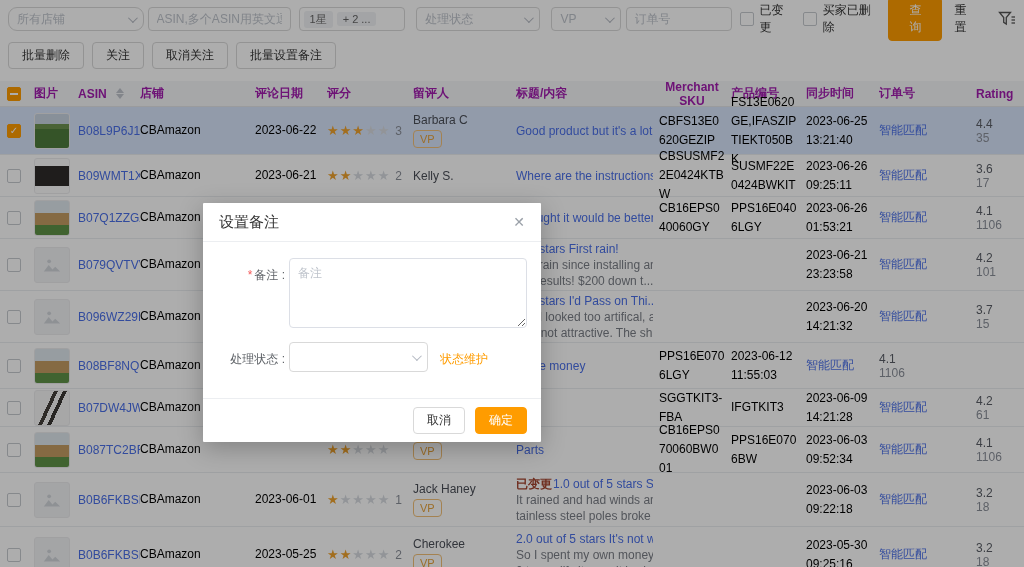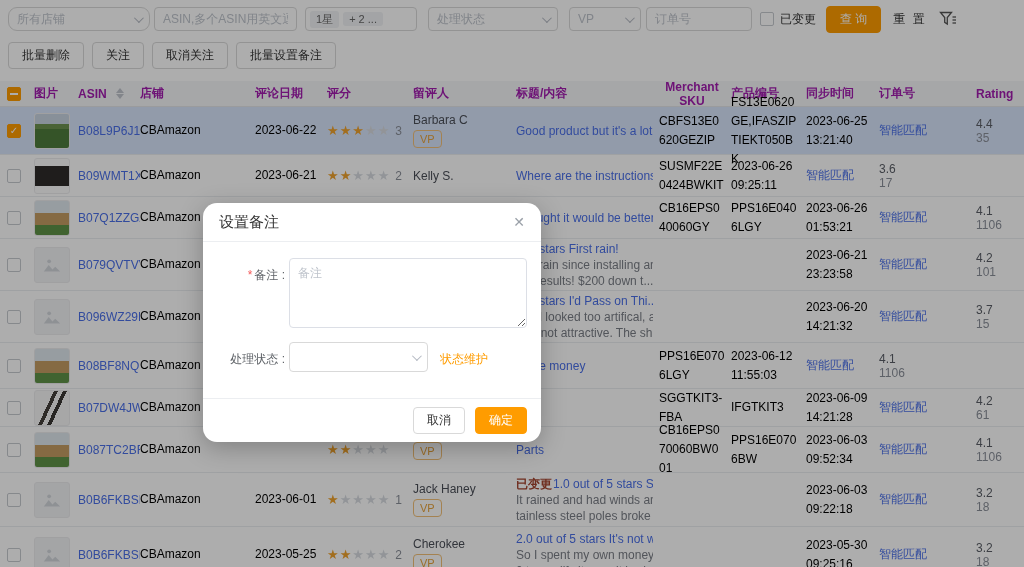--- a/index.html
+++ b/index.html
@@ -75,21 +75,21 @@
   .content { line-height:16px; }
   .content .title { display:block; white-space:nowrap; overflow:hidden; }
   .content p { color:#7a7e86; white-space:nowrap; overflow:hidden; }
   .changed-tag { color:var(--changed); font-weight:700; margin-right:1px; }
   .rating-val { color:#5a5e66; }
   .rating-cnt { color:#8a8f99; }
 
   
   .backdrop { position:absolute; inset:0; background:rgba(0,0,0,.32); z-index:10; }
   .modal { position:absolute; left:203px; top:203px; width:338px; height:239px; background:#fff;
-           border-radius:14px; box-shadow:0 6px 24px rgba(0,0,0,.25); z-index:20; display:flex; flex-direction:column; }
+           border-radius:1px; box-shadow:0 6px 24px rgba(0,0,0,.25); z-index:20; display:flex; flex-direction:column; }
   .modal-head { height:39px; display:flex; align-items:center; justify-content:space-between;
                 padding:0 16px; border-bottom:1px solid #eceef1; }
   .modal-title { font-size:15px; color:#333; }
   .modal-close { color:#9aa0a8; font-size:14px; cursor:pointer; }
   .modal-body { padding:16px 14px 0 14px; flex:1; }
   .form-row { display:flex; align-items:flex-start; margin-bottom:14px; }
   .form-label { width:68px; text-align:right; color:#5f6368; padding-top:9px; flex:none; }
   .req { color:#f45b5b; margin-right:2px; }
   .modal-select { width:139px; height:30px; margin-left:4px; }
   .status-link { color:var(--accent); margin-left:12px; padding-top:9px; cursor:pointer; }
@@ -119,20 +119,24 @@
     </div>
     <div class="ctl sel w-vp">
       <span class="ph">VP</span>
       <i class="chev"></i>
     </div>
     <input class="ctl w-order" placeholder="订单号" style="">
     <label class="cb">
       <span class="box"></span>
       <span>已变更</span>
     </label>
+    <label class="cb">
+      <span class="box"></span>
+      <span>买家已删除</span>
+    </label>
     <button class="btn primary">查 询</button>
     <span class="reset">重 置</span>
     <span class="funnel">
       <svg width="18" height="16" viewBox="0 0 18 16" fill="none" stroke="#555" stroke-width="1.3">
         <path d="M1.5 1.5h11l-4.2 5v6.5l-2.6-1.6V6.5z"></path>
         <line x1="13.5" y1="6" x2="17" y2="6"></line>
           <line x1="13.5" y1="9" x2="17" y2="9"></line>
           <line x1="13.5" y1="12" x2="17" y2="12"></line>
       </svg>
     </span>
@@ -247,20 +251,21 @@
               <span class="star">★</span>
               <span class="star-count">2</span>
             </span>
           </div>
           <div class="cell">
             <span class="reviewer-name">Kelly S.</span>
           </div>
           <div class="cell content">
             <span class="title"><a class="lnk">Where are the instructions?!</a></span>
           </div>
+          <div class="cell"><span class="sku">CBSUSMF22E0424KTBW</span></div>
           <div class="cell"><span class="pn">SUSMF22E0424BWKIT</span></div>
           <div class="cell sync">
             <div>2023-06-26</div>
             <div>09:25:11</div>
           </div>
           <div class="cell"><a class="lnk">智能匹配</a></div>
           <div class="cell">
             <div class="rating-val">3.6</div>
             <div class="rating-cnt">17</div>
           </div>

